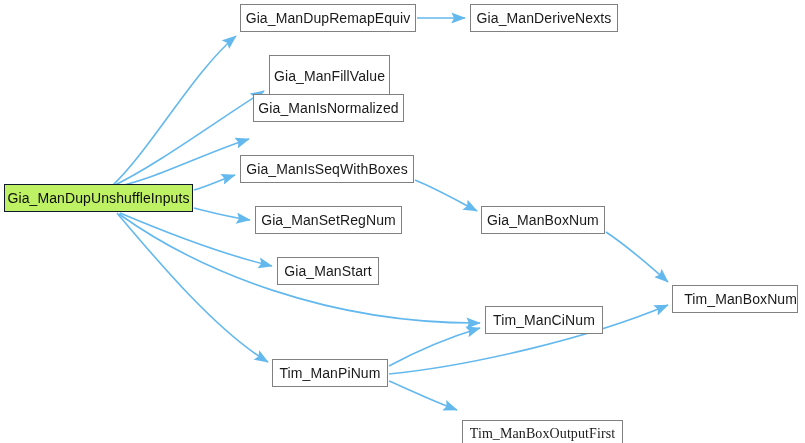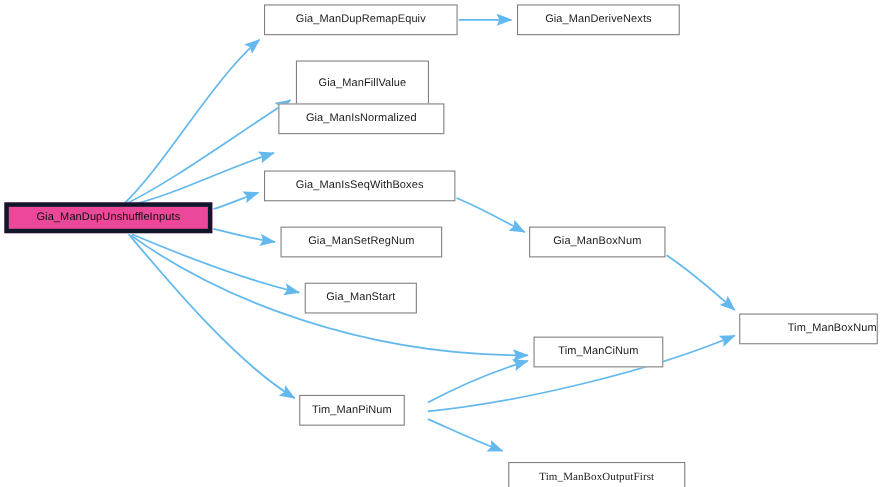--- a/index.html
+++ b/index.html
@@ -30,29 +30,29 @@
     height: 443px;
   }
   .node {
     position: absolute;
     box-sizing: border-box;
     display: flex;
     align-items: center;
     justify-content: center;
     background: #ffffff;
     border: 1px solid #808080;
-    font-size: 10px;
+    font-size: 14px;
     color: #1a1a1a;
     letter-spacing: 0.1px;
     white-space: nowrap;
     line-height: 1;
   }
   .node.root {
-    background: #ec4899;
-    border: 4px solid #0f172a;
+    background: #bef264;
+    border: 1px solid #0f172a;
     color: #0d0d0d;
   }
 </style>
 </head>
 <body>
 
 <div id="canvas">
 
   <svg id="edge-layer" viewBox="0 0 805 443" width="805" height="443" xmlns="http://www.w3.org/2000/svg">
     <defs>
@@ -105,21 +105,21 @@
       </div>
       <div class="node" style="left: 277px; top: 257px; width: 102px; height: 28px;">
         <span>Gia_ManStart</span>
       </div>
       <div class="node" style="left: 672px; top: 285px; width: 126px; height: 28px; justify-content: flex-end;">
         <span>Tim_ManBoxNum</span>
       </div>
       <div class="node" style="left: 485px; top: 306px; width: 118px; height: 28px;">
         <span>Tim_ManCiNum</span>
       </div>
-      <div class="node" style="left: 272px; top: 359px; width: 96px; height: 28px;">
+      <div class="node" style="left: 272px; top: 359px; width: 116px; height: 28px;">
         <span>Tim_ManPiNum</span>
       </div>
       <div class="node" style="left: 462px; top: 420px; width: 161px; height: 28px; font-family: Liberation Serif, serif;">
         <span>Tim_ManBoxOutputFirst</span>
       </div>
     </div>
 
 </div>
 
 </body></html>

